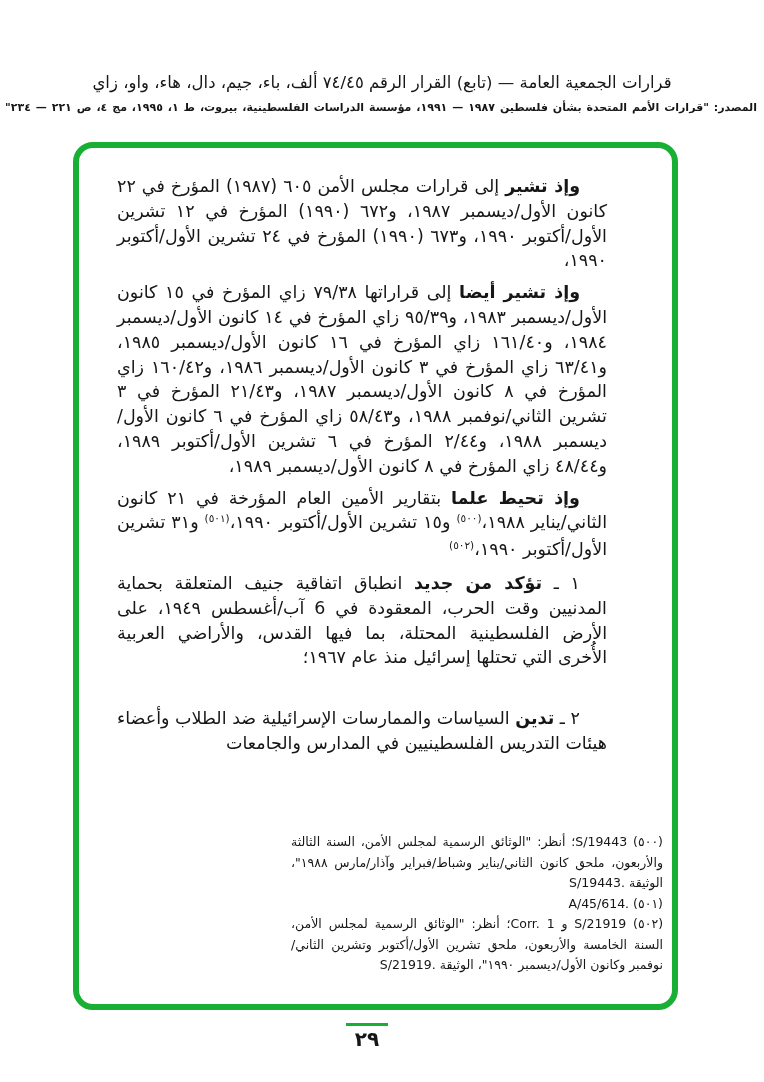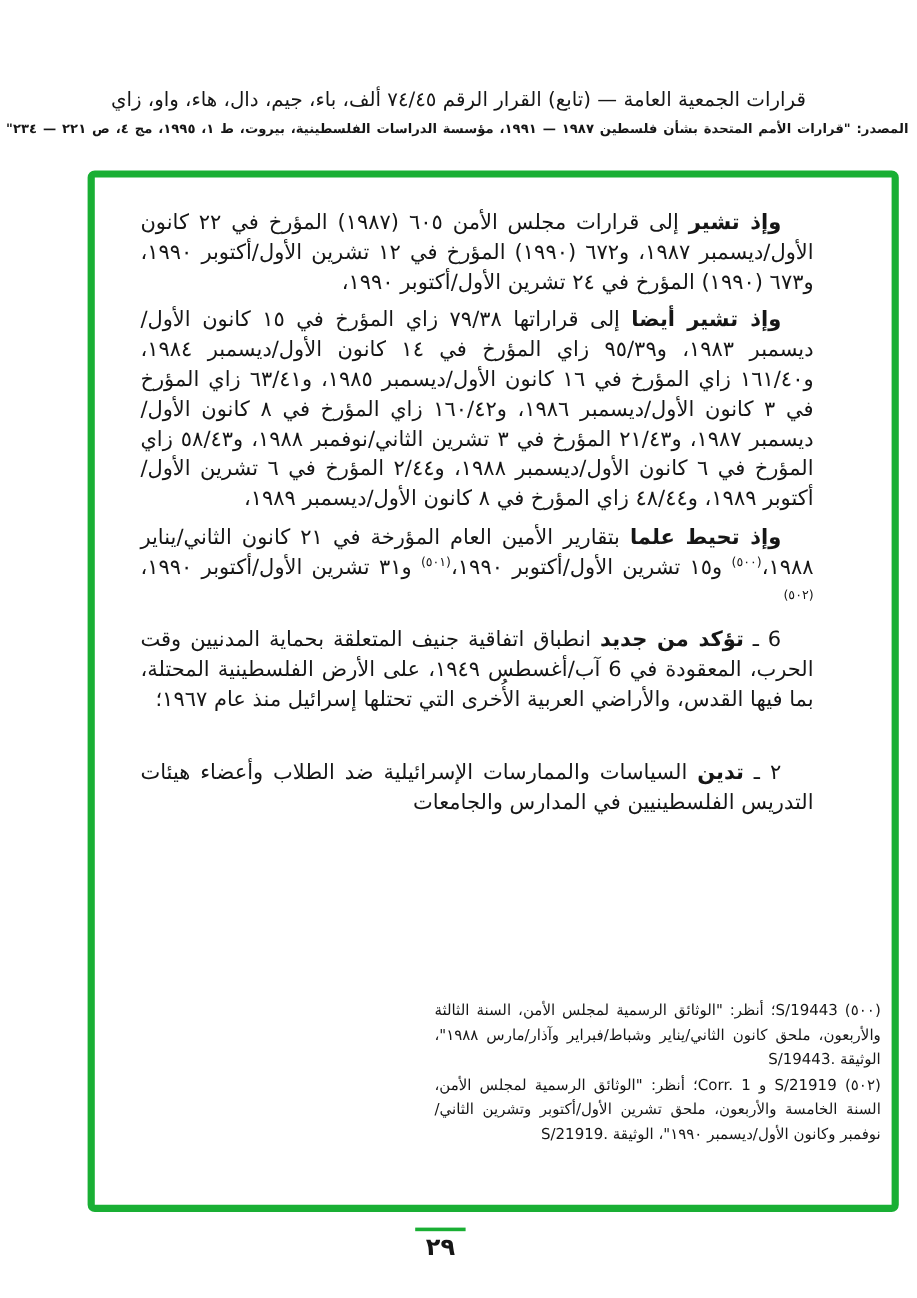--- a/index.html
+++ b/index.html
@@ -25,24 +25,24 @@
   }
   .doc-source{
     position:absolute;top:101px;left:5px;right:7px;
     font-size:11px;font-weight:700;
     text-align:justify;
     text-align-last:justify;
     white-space:normal;
   }
   .green-box{
     position:absolute;top:142px;left:73px;
-    width:676px;height:868px;
+    width:605px;height:868px;
     box-sizing:border-box;
     border:6px solid var(--green);
-    border-radius:6px;
+    border-radius:20px;
     background:var(--bg);
   }
   .body-text{
     position:absolute;top:26px;right:65px;left:38px;
     font-size:17.5px;line-height:24.8px;
     text-align:justify;
   }
   .para{margin:0 0 7px 0;text-indent:27px;}
   .para:last-child{margin-bottom:0;margin-top:36px;}
   .seg{font-weight:400;}
@@ -78,25 +78,26 @@
 
   <div class="doc-title">قرارات الجمعية العامة — (تابع) القرار الرقم ٧٤/٤٥ ألف، باء، جيم، دال، هاء، واو، زاي</div>
 
   <div class="doc-source">المصدر: "قرارات الأمم المتحدة بشأن فلسطين ١٩٨٧ — ١٩٩١، مؤسسة الدراسات الفلسطينية، بيروت، ط ١، ١٩٩٥، مج ٤، ص ٢٢١ — ٢٣٤"</div>
 
   <div class="green-box">
     <div class="body-text">
         <p class="para"><span class="seg b">وإذ تشير</span><span class="seg"> إلى قرارات مجلس الأمن ٦٠٥ (١٩٨٧) المؤرخ في ٢٢ كانون الأول/ديسمبر ١٩٨٧، و٦٧٢ (١٩٩٠) المؤرخ في ١٢ تشرين الأول/أكتوبر ١٩٩٠، و٦٧٣ (١٩٩٠) المؤرخ في ٢٤ تشرين الأول/أكتوبر ١٩٩٠،</span></p>
         <p class="para"><span class="seg b">وإذ تشير أيضا</span><span class="seg"> إلى قراراتها ٧٩/٣٨ زاي المؤرخ في ١٥ كانون الأول/ديسمبر ١٩٨٣، و٩٥/٣٩ زاي المؤرخ في ١٤ كانون الأول/ديسمبر ١٩٨٤، و١٦١/٤٠ زاي المؤرخ في ١٦ كانون الأول/ديسمبر ١٩٨٥، و٦٣/٤١ زاي المؤرخ في ٣ كانون الأول/ديسمبر ١٩٨٦، و١٦٠/٤٢ زاي المؤرخ في ٨ كانون الأول/ديسمبر ١٩٨٧، و٢١/٤٣ المؤرخ في ٣ تشرين الثاني/نوفمبر ١٩٨٨، و٥٨/٤٣ زاي المؤرخ في ٦ كانون الأول/ديسمبر ١٩٨٨، و٢/٤٤ المؤرخ في ٦ تشرين الأول/أكتوبر ١٩٨٩، و٤٨/٤٤ زاي المؤرخ في ٨ كانون الأول/ديسمبر ١٩٨٩،</span></p>
         <p class="para"><span class="seg b">وإذ تحيط علما</span><span class="seg"> بتقارير الأمين العام المؤرخة في ٢١ كانون الثاني/يناير ١٩٨٨،</span><span class="seg sup">(٥٠٠)</span><span class="seg"> و١٥ تشرين الأول/أكتوبر ١٩٩٠،</span><span class="seg sup">(٥٠١)</span><span class="seg"> و٣١ تشرين الأول/أكتوبر ١٩٩٠،</span><span class="seg sup">(٥٠٢)</span></p>
-        <p class="para"><span class="seg">6 ـ </span><span class="seg b">تؤكد من جديد</span><span class="seg"> انطباق اتفاقية جنيف المتعلقة بحماية المدنيين وقت الحرب، المعقودة في 6 آب/أغسطس ١٩٤٩، على الأرض الفلسطينية المحتلة، بما فيها القدس، والأراضي العربية الأُخرى التي تحتلها إسرائيل منذ عام ١٩٦٧؛</span></p>
+        <p class="para"><span class="seg">١ ـ </span><span class="seg b">تؤكد من جديد</span><span class="seg"> انطباق اتفاقية جنيف المتعلقة بحماية المدنيين وقت الحرب، المعقودة في 6 آب/أغسطس ١٩٤٩، على الأرض الفلسطينية المحتلة، بما فيها القدس، والأراضي العربية الأُخرى التي تحتلها إسرائيل منذ عام ١٩٦٧؛</span></p>
         <p class="para"><span class="seg">٢ ـ </span><span class="seg b">تدين</span><span class="seg"> السياسات والممارسات الإسرائيلية ضد الطلاب وأعضاء هيئات التدريس الفلسطينيين في المدارس والجامعات</span></p>
       </div>
     <div class="footnotes">
         <div class="footnote"><span class="fn-marker">(٥٠٠) </span><span>S/19443؛ أنظر: "الوثائق الرسمية لمجلس الأمن، السنة الثالثة والأربعون، ملحق كانون الثاني/يناير وشباط/فبراير وآذار/مارس ١٩٨٨"، الوثيقة S/19443.‎</span></div>
+        <div class="footnote"><span class="fn-marker">(٥٠١) </span><span>A/45/614.‎</span></div>
         <div class="footnote"><span class="fn-marker">(٥٠٢) </span><span>S/21919 و Corr. 1؛ أنظر: "الوثائق الرسمية لمجلس الأمن، السنة الخامسة والأربعون، ملحق تشرين الأول/أكتوبر وتشرين الثاني/نوفمبر وكانون الأول/ديسمبر ١٩٩٠"، الوثيقة S/21919.‎</span></div>
       </div>
   </div>
 
   <div class="footer-rule"></div>
 
   <div class="page-number">٢٩</div>
 
 </div>
 

